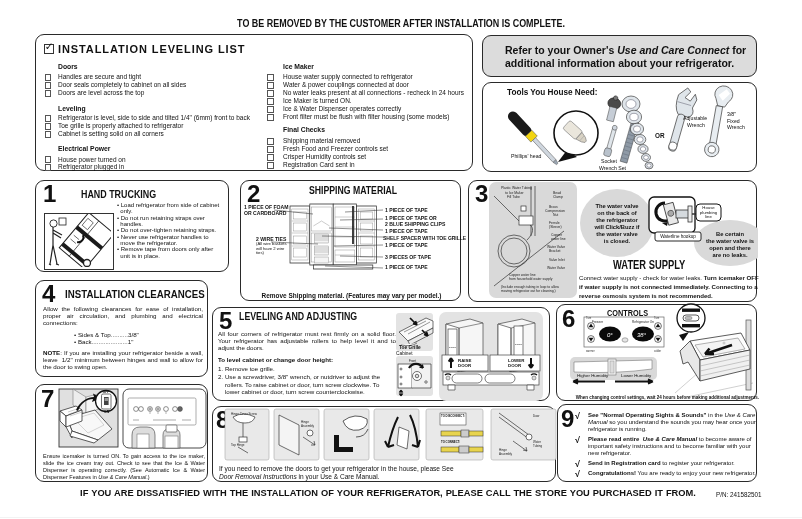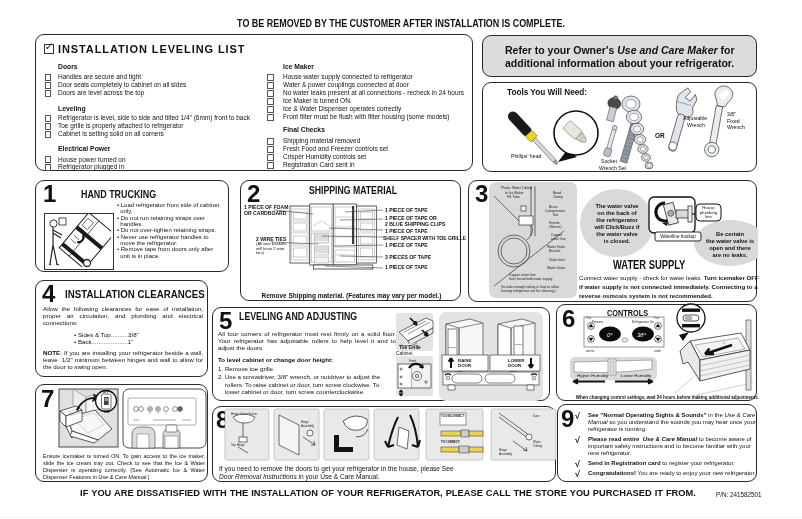--- a/index.html
+++ b/index.html
@@ -62,25 +62,25 @@
     <div class="t ci" style="left:247px;top:102px;">Shipping material removed</div>
   <div class="cb" style="left:231px;top:111px;"></div>
     <div class="t ci" style="left:247px;top:110px;">Fresh Food and Freezer controls set</div>
   <div class="cb" style="left:231px;top:119px;"></div>
     <div class="t ci" style="left:247px;top:118px;">Crisper Humidity controls set</div>
   <div class="cb" style="left:231px;top:127px;"></div>
     <div class="t ci" style="left:247px;top:126px;">Registration Card sent in</div>
 </div>
 
 <div class="box" style="left:482px;top:35px;width:275px;height:42px;background:#dcdcdc;">
-  <div class="abs b" style="left:22px;top:8px;font-size:10.5px;line-height:13px;">Refer to your Owner's <i>Use and Care Maker</i> for additional information about your refrigerator.</div>
+  <div class="abs b" style="left:22px;top:8px;font-size:10.5px;line-height:13px;">Refer to your Owner's <i>Use and Care Connect</i> for additional information about your refrigerator.</div>
 </div>
 
 <div class="box" style="left:482px;top:82px;width:275px;height:90px;">
-  <div class="abs b" style="left:24px;top:5px;font-size:8.2px;">Tools You Will Need:</div>
+  <div class="abs b" style="left:24px;top:5px;font-size:8.2px;">Tools You House Need:</div>
   <svg class="abs" style="left:0;top:0;" width="275" height="90" viewBox="0 0 275 90">
 
     <g transform="rotate(47 30 32)">
       <rect x="26" y="28" width="30" height="10" rx="5" fill="#1a1a1a"></rect>
       <path d="M54 28.6 l8 0 l0 8.8 l-8 0 Z" fill="#f2d410" stroke="#555" stroke-width="0.5"></path>
       <rect x="62" y="31" width="30" height="4" fill="#cfd6de" stroke="#555" stroke-width="0.5"></rect>
       <path d="M92 31 l4 1 l0 2 l-4 1 Z" fill="#9aa5b1" stroke="#555" stroke-width="0.4"></path>
     </g>
     <text x="28" y="75" font-size="5.2" fill="#111">Phillips' head</text>
 

